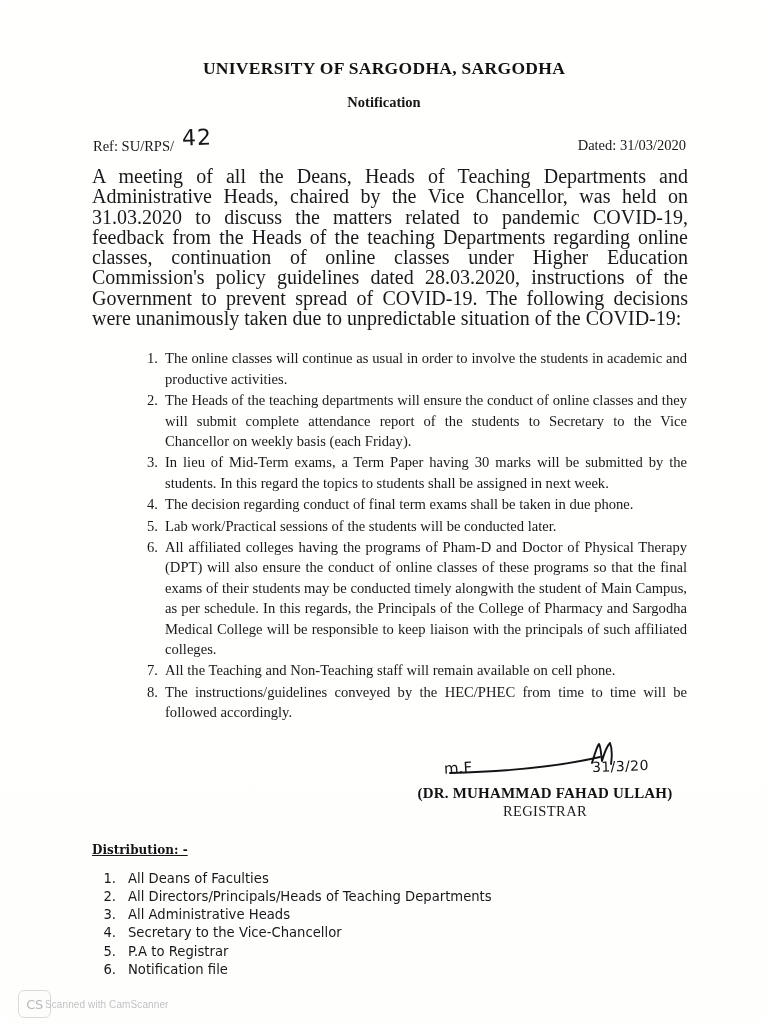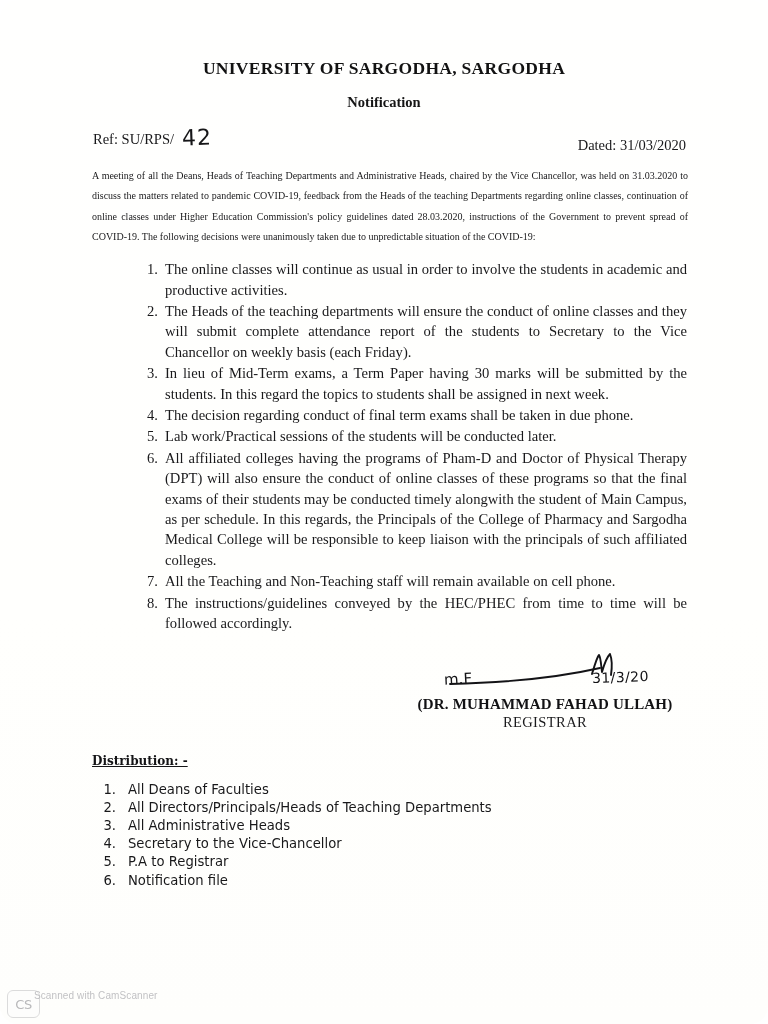--- a/index.html
+++ b/index.html
@@ -44,21 +44,21 @@
   }
 
   .refrow {
     position: relative;
     margin-top: 17px;
     height: 26px;
   }
   .ref-label {
     position: absolute;
     left: 93px;
-    top: 3px;
+    top: 10px;
     font-size: 14.5px;
     font-family: "Liberation Serif", serif;
     color: #18181a;
   }
   .ref-number {
     position: absolute;
     left: 182px;
     top: -3px;
     font-family: "DejaVu Sans", sans-serif;
     font-size: 22px;
@@ -74,21 +74,21 @@
     font-family: "Liberation Serif", serif;
     color: #18181a;
   }
 
   
   .body-wrap {
     margin: 0 80px 0 92px;
   }
   .intro {
     margin-top: 12px;
-    font-size: 10px;
+    font-size: 20px;
     line-height: 20.3px;
     text-align: justify;
     text-justify: inter-word;
     color: #19191b;
   }
 
   .decisions {
     margin: 12px 0 0 0;
     padding: 0;
     list-style: none;
@@ -210,24 +210,24 @@
     position: absolute;
     left: 8px;
     top: 0;
     width: 16px;
     text-align: right;
   }
 
   
   .watermark {
     position: absolute;
-    left: 7px;
+    left: 18px;
     bottom: 6px;
     display: flex;
-    align-items: flex-start;
+    align-items: center;
     opacity: 0.62;
   }
   .cs-logo {
     width: 31px;
     height: 26px;
     border: 1.6px solid #c6c6c8;
     border-radius: 6px;
     display: flex;
     align-items: center;
     justify-content: center;

